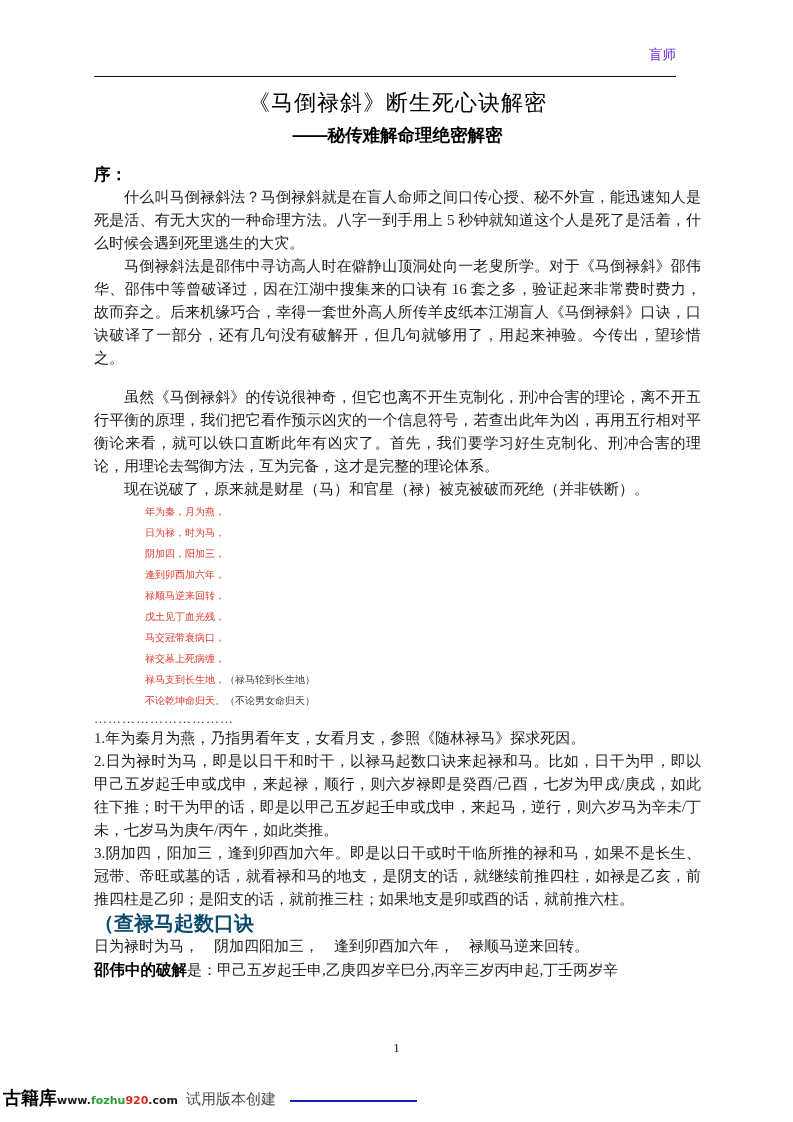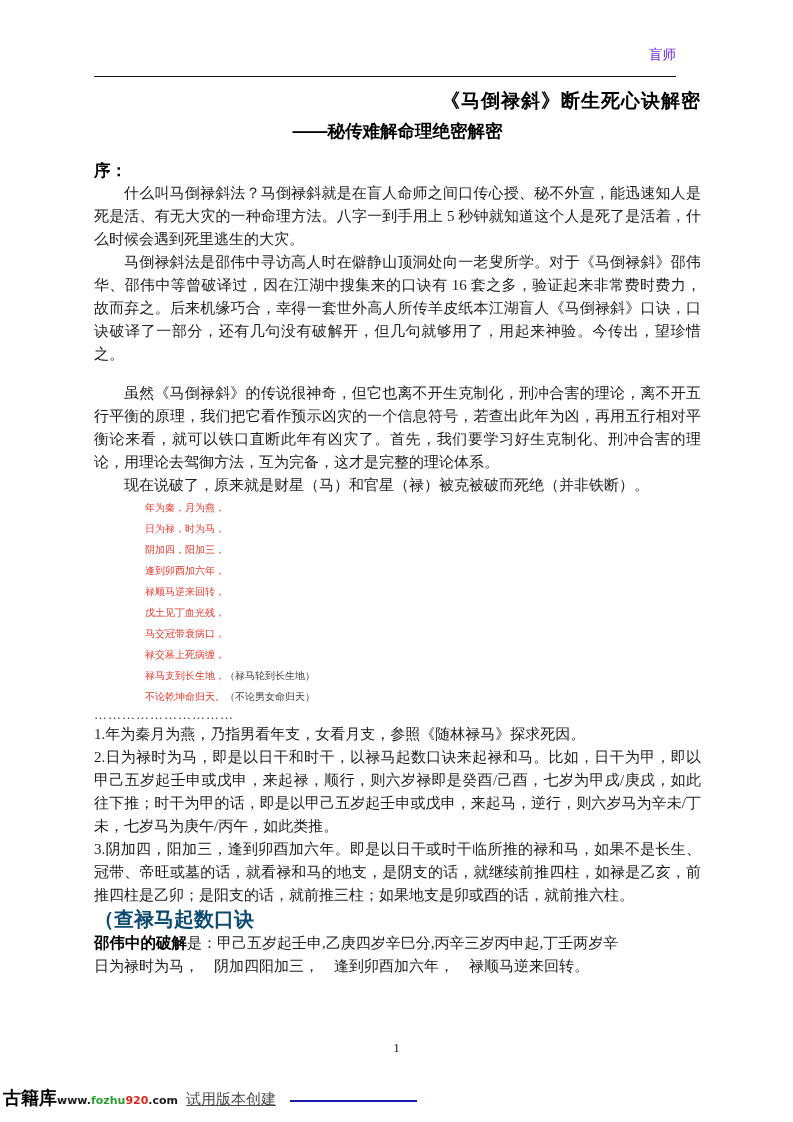--- a/index.html
+++ b/index.html
@@ -12,21 +12,21 @@
   .page { position:absolute; inset:0; background:#ffffff; }
   .content {
     position:absolute; left:94px; top:46px; width:607px;
   }
   .header {
     text-align:right; font-size:13.5px; padding-bottom:12px;
     border-bottom:1.5px solid #111; color:#6d28d9;
     width:582px;
   }
   .title {
-    margin-top:11px; text-align:right; font-size:19px; font-weight:bold;
+    margin-top:11px; text-align:center; font-size:22px; font-weight:normal;
     letter-spacing:1px; color:#000;
   }
   .subtitle {
     margin-top:5px; text-align:center; font-size:17.5px; font-weight:bold;
     font-family:"Liberation Sans","DejaVu Sans",sans-serif; color:#000;
   }
   .preface-heading {
     margin-top:17px; font-size:16.5px; font-weight:bold;
     font-family:"Liberation Sans","DejaVu Sans",sans-serif; color:#000;
   }
@@ -69,21 +69,21 @@
     font-weight:bold; font-size:18px; color:#000;
     font-family:"Liberation Sans","DejaVu Sans",sans-serif;
   }
   .footer .url {
     font-weight:bold; font-size:11px;
     font-family:"DejaVu Sans","Liberation Sans",sans-serif;
   }
   .footer .u-dark  { color:#1c1c1c; }
   .footer .u-green { color:#2e9d32; }
   .footer .u-red   { color:#d42a1f; }
-  .footer .trial { color:#4a4a4a; font-size:15px; margin-left:8px;text-decoration:underline; }
+  .footer .trial { color:#4a4a4a; font-size:15px; margin-left:8px; }
   .footer .blue-line {
     display:inline-block; width:127px; height:2px; background:#1b1bb0;
     margin-left:14px; vertical-align:2px;
   }
 </style>
 </head>
 <body>
 
 <div class="page">
   <div class="content">
@@ -116,22 +116,22 @@
       <div class="verse-line"><span class="verse-red">不论乾坤命归天。</span><span class="verse-note">（不论男女命归天）</span></div>
     </div>
 
     <div class="dotted">…………………………</div>
 
     <p class="para">1.年为秦月为燕，乃指男看年支，女看月支，参照《随林禄马》探求死因。</p>
     <p class="para">2.日为禄时为马，即是以日干和时干，以禄马起数口诀来起禄和马。比如，日干为甲，即以甲己五岁起壬申或戊申，来起禄，顺行，则六岁禄即是癸酉/己酉，七岁为甲戌/庚戌，如此往下推；时干为甲的话，即是以甲己五岁起壬申或戊申，来起马，逆行，则六岁马为辛未/丁未，七岁马为庚午/丙午，如此类推。</p>
     <p class="para">3.阴加四，阳加三，逢到卯酉加六年。即是以日干或时干临所推的禄和马，如果不是长生、冠带、帝旺或墓的话，就看禄和马的地支，是阴支的话，就继续前推四柱，如禄是乙亥，前推四柱是乙卯；是阳支的话，就前推三柱；如果地支是卯或酉的话，就前推六柱。</p>
 
     <div class="formula-heading">（查禄马起数口诀</div>
+    <p class="para">日为禄时为马，　阴加四阳加三，　逢到卯酉加六年，　禄顺马逆来回转。</p>
     <p class="para"><span class="bold-sans">邵伟中的破解</span><span>是：甲己五岁起壬申,乙庚四岁辛巳分,丙辛三岁丙申起,丁壬两岁辛</span></p>
-    <p class="para">日为禄时为马，　阴加四阳加三，　逢到卯酉加六年，　禄顺马逆来回转。</p>
 
   </div>
 
   <div class="page-number">1</div>
 
   <div class="footer">
     <span class="brand">古籍库</span><span class="url u-dark">www.</span><span class="url u-green">fozhu</span><span class="url u-red">920</span><span class="url u-dark">.com</span><span class="trial">试用版本创建</span><span class="blue-line"></span>
   </div>
 </div>
 

